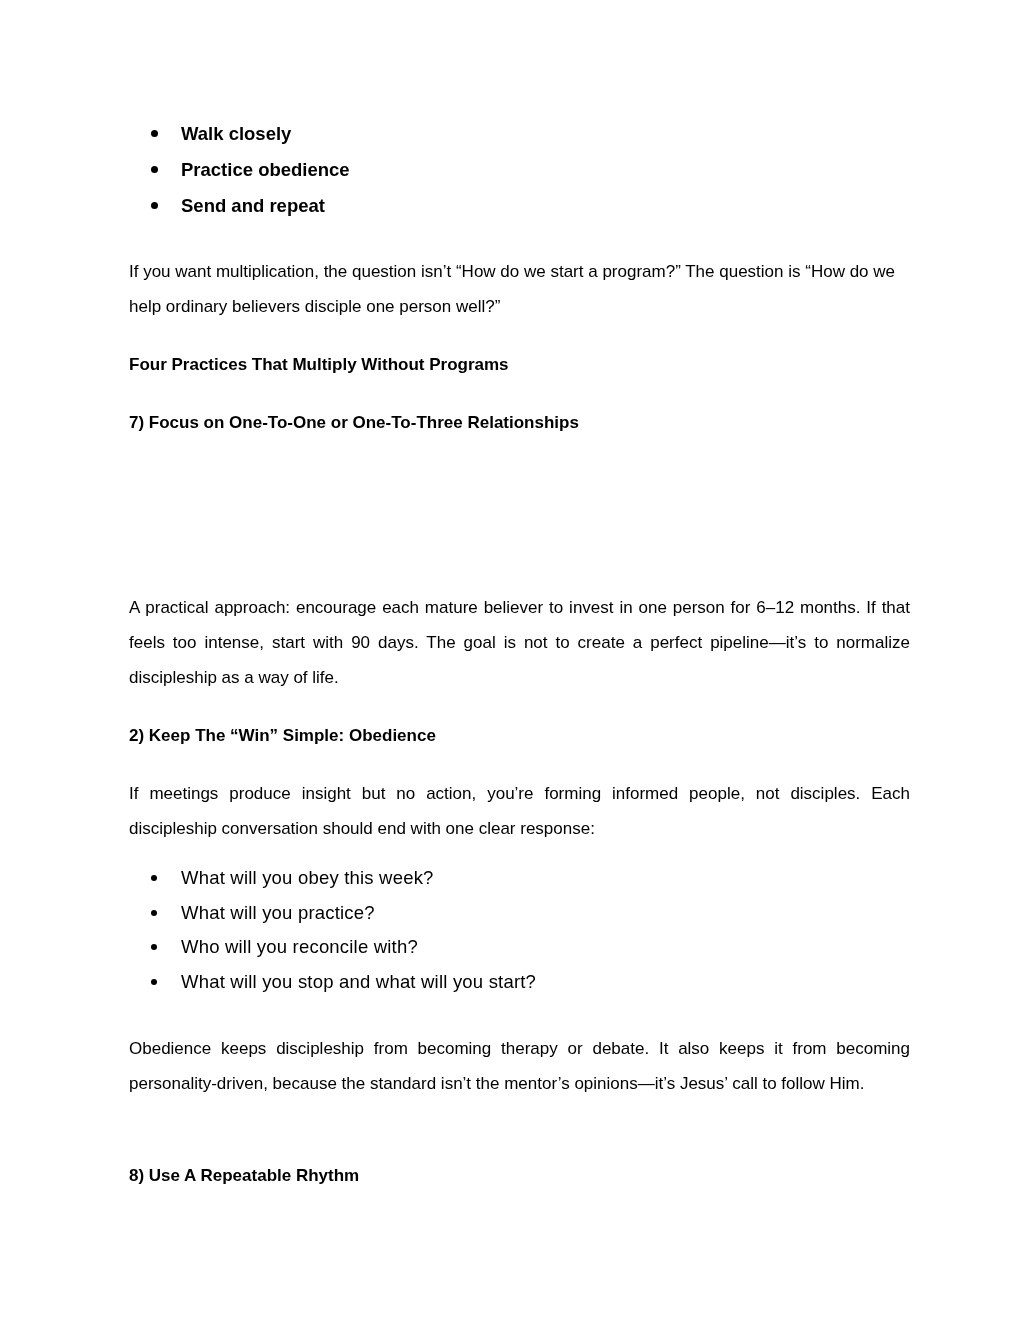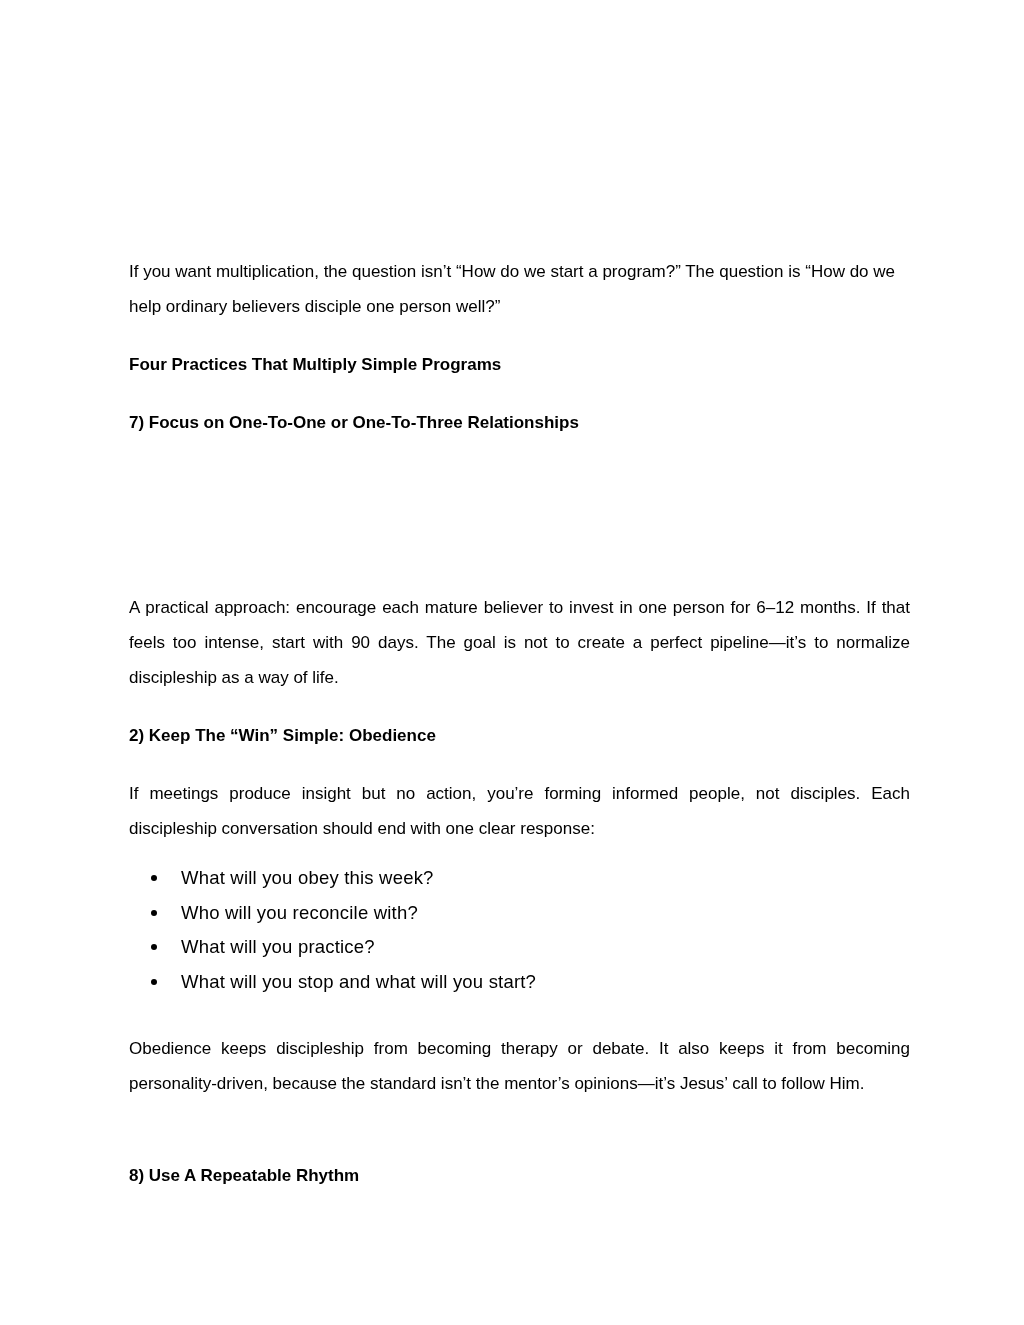--- a/index.html
+++ b/index.html
@@ -76,38 +76,43 @@
       height: 34.5px;
       line-height: 34.5px;
       letter-spacing: 0.2px;
     }
   </style>
 </head>
 <body>
 
 <div class="page">
 
+  <ul class="bullets top" style="top:116px;">
+    <li><span class="dot"></span><span>Walk closely</span></li>
+    <li><span class="dot"></span><span>Practice obedience</span></li>
+    <li><span class="dot"></span><span>Send and repeat</span></li>
+  </ul>
 
   <p class="blk" style="top:246px;">If you want multiplication, the question isn’t “How do we start a program?” The question is “How do we help ordinary believers disciple one person well?”</p>
 
-  <p class="blk bold" style="top:339px;">Four Practices That Multiply Simple Programs</p>
+  <p class="blk bold" style="top:339px;">Four Practices That Multiply Without Programs</p>
 
   <p class="blk bold" style="top:397px;">7) Focus on One-To-One or One-To-Three Relationships</p>
 
 
   <p class="blk justify" style="top:582px;">A practical approach: encourage each mature believer to invest in one person for 6–12 months. If that feels too intense, start with 90 days. The goal is not to create a perfect pipeline—it’s to normalize discipleship as a way of life.</p>
 
   <p class="blk bold" style="top:710px;">2) Keep The “Win” Simple: Obedience</p>
 
   <p class="blk justify" style="top:768px;">If meetings produce insight but no action, you’re forming informed people, not disciples. Each discipleship conversation should end with one clear response:</p>
 
   <ul class="bullets q" style="top:861px;">
     <li><span class="dot"></span><span>What will you obey this week?</span></li>
+    <li><span class="dot"></span><span>What will you practice?</span></li>
     <li><span class="dot"></span><span>Who will you reconcile with?</span></li>
-    <li><span class="dot"></span><span>What will you practice?</span></li>
     <li><span class="dot"></span><span>What will you stop and what will you start?</span></li>
   </ul>
 
   <p class="blk justify" style="top:1023px;">Obedience keeps discipleship from becoming therapy or debate. It also keeps it from becoming personality-driven, because the standard isn’t the mentor’s opinions—it’s Jesus’ call to follow Him.</p>
 
   <p class="blk bold" style="top:1150px;">8) Use A Repeatable Rhythm</p>
 
 </div>
 
 </body></html>

